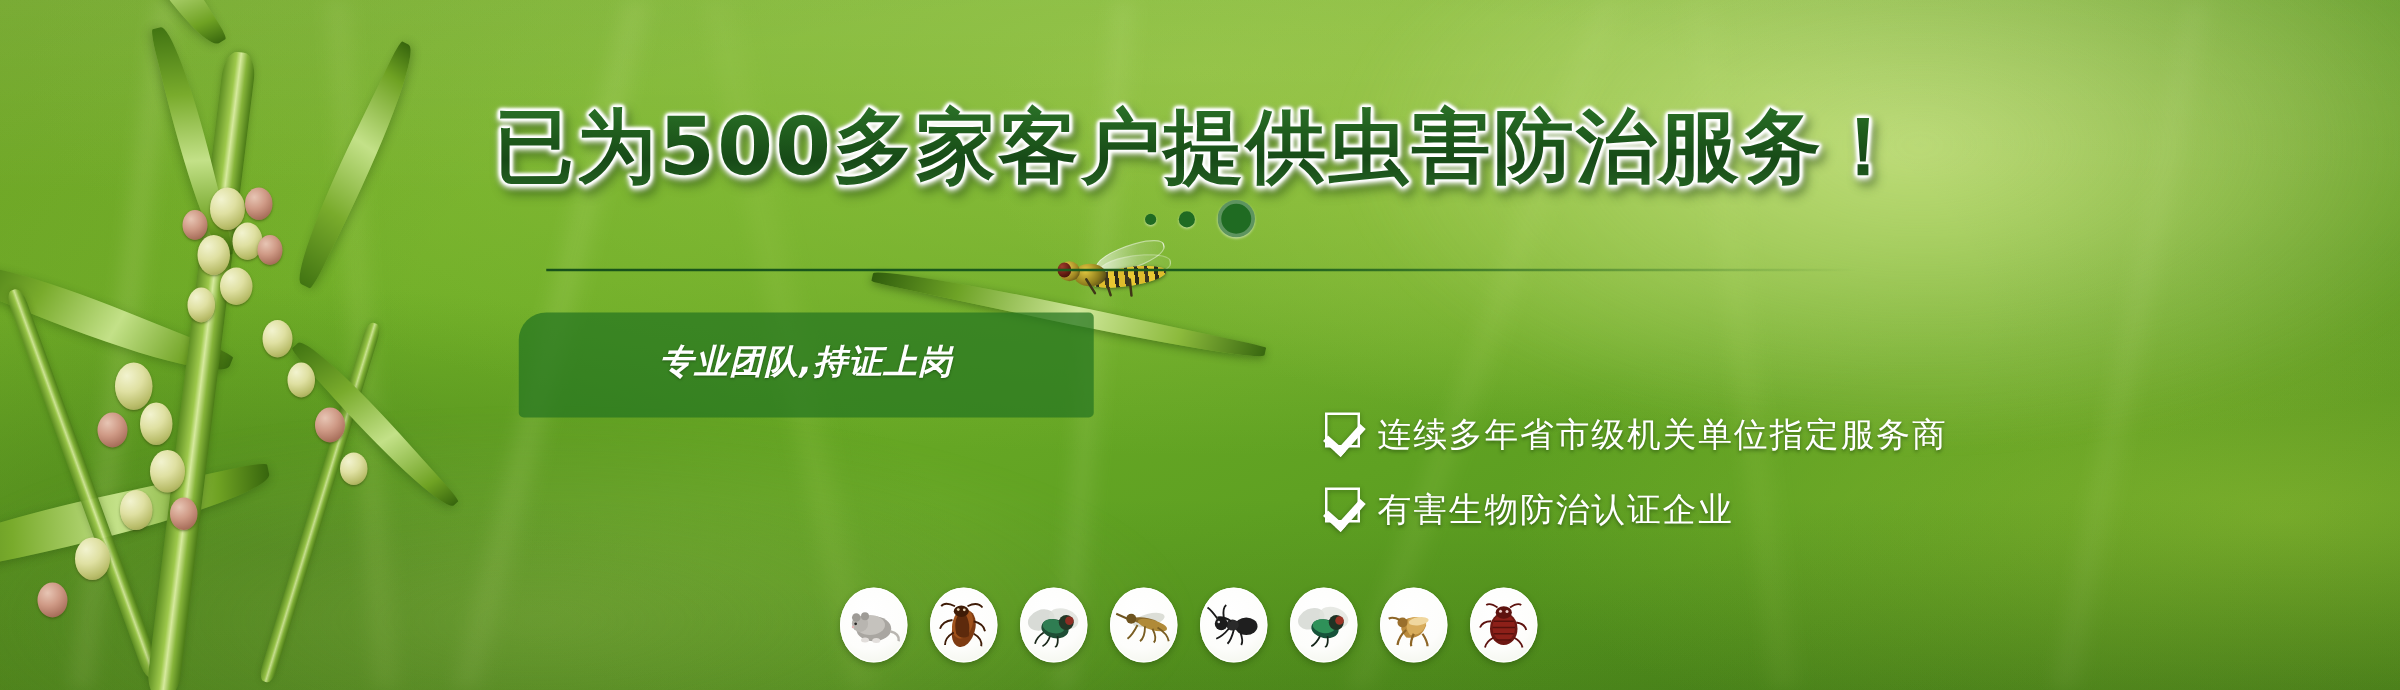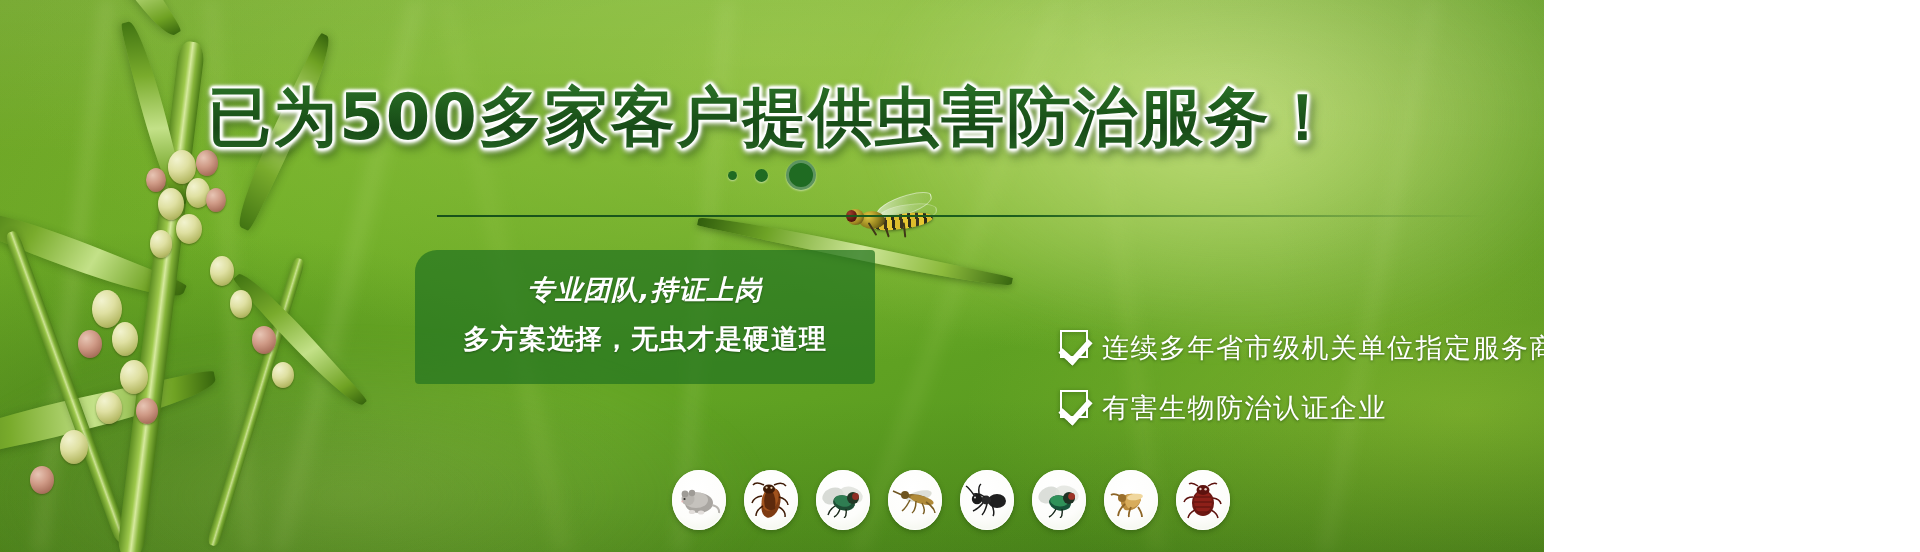--- a/index.html
+++ b/index.html
@@ -7,21 +7,21 @@
   html, body {
     width: 1920px;
     height: 552px;
     overflow: hidden;
     font-family: "Liberation Sans", sans-serif;
   }
 
   
   .banner {
     position: relative;
-    width: 1544px;
+    width: 1920px;
     height: 552px;
     overflow: hidden;
     background: #5fa021;
   }
 
   
   .bg-base {
     position: absolute;
     inset: 0;
     background:
@@ -367,21 +367,20 @@
   <div class="dots">
     <span class="dot s1"></span>
     <span class="dot s2"></span>
     <span class="dot s3"></span>
   </div>
 
   <div class="hrule"></div>
 
   <div class="slogan-panel">
     <div class="slogan-line l1">专业团队,持证上岗</div>
-    <div class="slogan-line l2">多方案选择，无虫才是硬道理</div>
   </div>
 
   <div class="checklist">
     <div class="check-item">
       <span class="check-box"></span>
       <span class="check-label">连续多年省市级机关单位指定服务商</span>
     </div>
     <div class="check-item">
       <span class="check-box"></span>
       <span class="check-label">有害生物防治认证企业</span>

